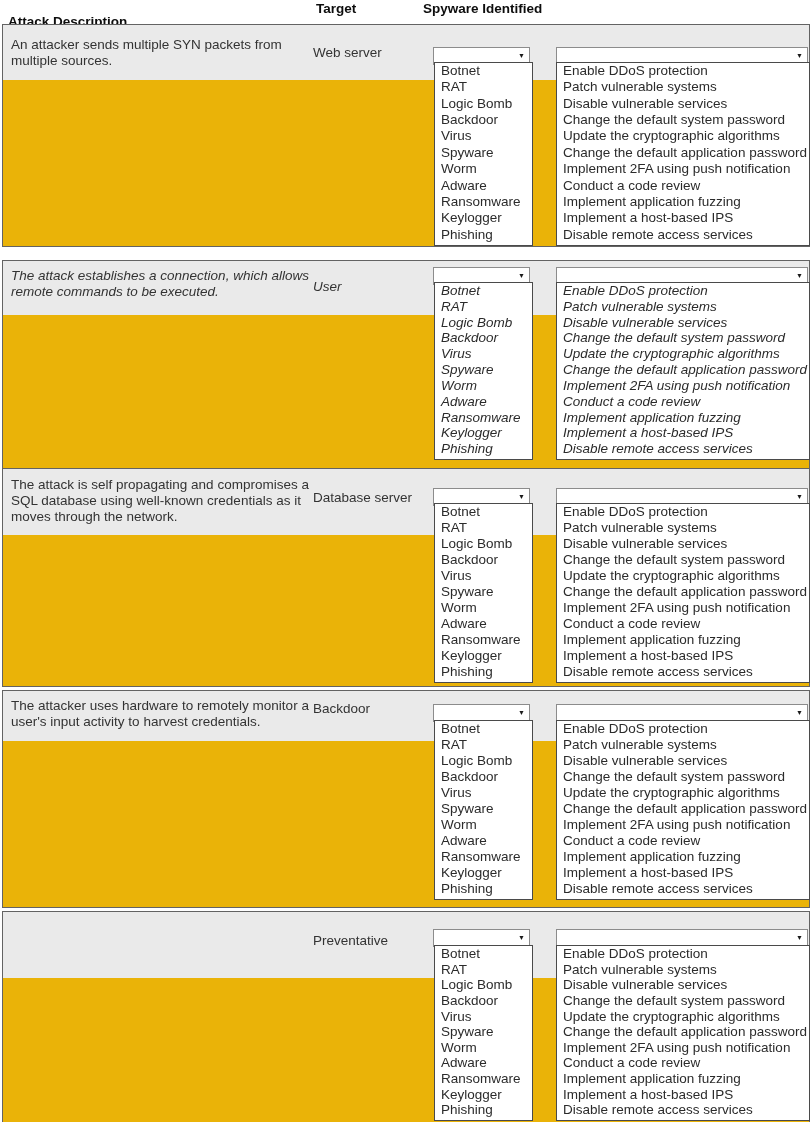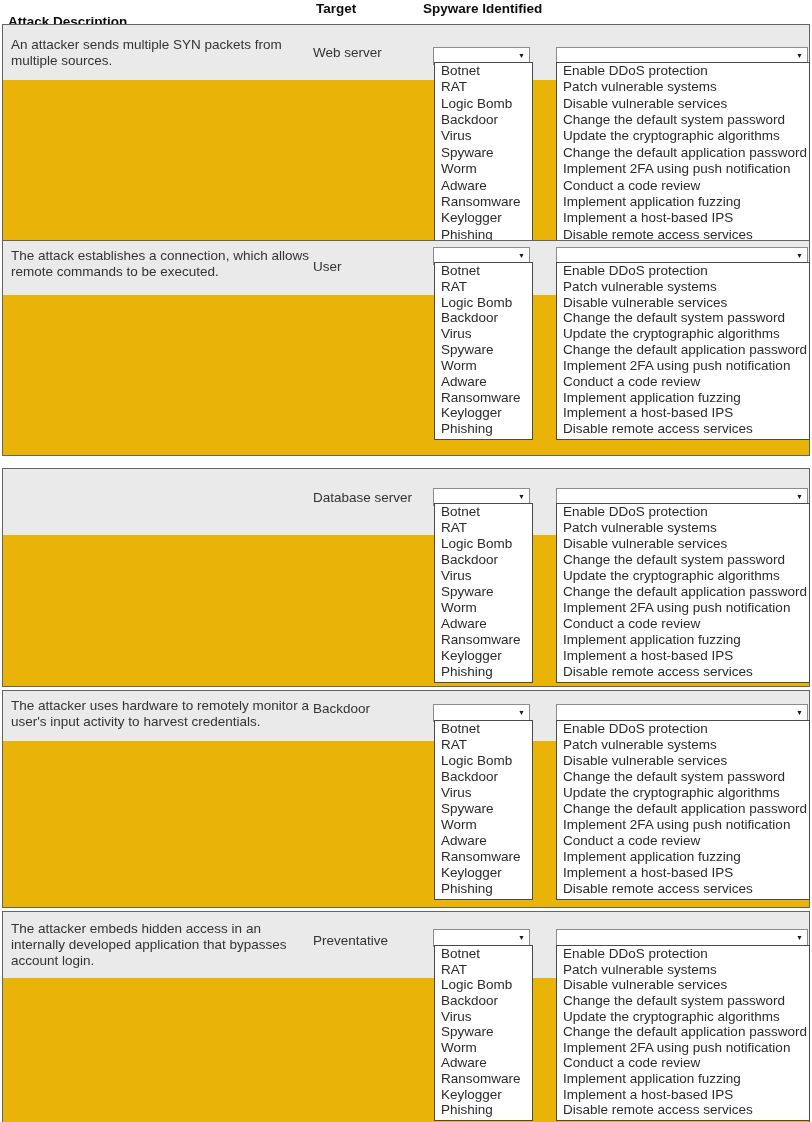--- a/index.html
+++ b/index.html
@@ -97,21 +97,21 @@
         <div class="opt" style="line-height: 16.3636px;">Change the default system password</div>
         <div class="opt" style="line-height: 16.3636px;">Update the cryptographic algorithms</div>
         <div class="opt" style="line-height: 16.3636px;">Change the default application password</div>
         <div class="opt" style="line-height: 16.3636px;">Implement 2FA using push notification</div>
         <div class="opt" style="line-height: 16.3636px;">Conduct a code review</div>
         <div class="opt" style="line-height: 16.3636px;">Implement application fuzzing</div>
         <div class="opt" style="line-height: 16.3636px;">Implement a host-based IPS</div>
         <div class="opt" style="line-height: 16.3636px;">Disable remote access services</div>
       </div>
     </div>
-    <div class="row" style="top: 240px; height: 214px;">
+    <div class="row" style="top: 260px; height: 214px; font-style: italic;">
       <div class="band" style="height: 54px;"></div>
       <div class="desc" style="top: 7px;">The attack establishes a connection, which allows remote commands to be executed.</div>
       <div class="target" style="top: 18px;">User</div>
       <div class="select sel-attack" style="top: 6px;"><span class="sel-value"></span><span class="arrow">▼</span></div>
       <div class="listbox lb-attack" style="top: 21px; height: 176px;">
         <div class="opt" style="line-height: 15.8182px;">Botnet</div>
         <div class="opt" style="line-height: 15.8182px;">RAT</div>
         <div class="opt" style="line-height: 15.8182px;">Logic Bomb</div>
         <div class="opt" style="line-height: 15.8182px;">Backdoor</div>
         <div class="opt" style="line-height: 15.8182px;">Virus</div>
@@ -132,20 +132,21 @@
         <div class="opt" style="line-height: 15.8182px;">Change the default application password</div>
         <div class="opt" style="line-height: 15.8182px;">Implement 2FA using push notification</div>
         <div class="opt" style="line-height: 15.8182px;">Conduct a code review</div>
         <div class="opt" style="line-height: 15.8182px;">Implement application fuzzing</div>
         <div class="opt" style="line-height: 15.8182px;">Implement a host-based IPS</div>
         <div class="opt" style="line-height: 15.8182px;">Disable remote access services</div>
       </div>
     </div>
     <div class="row" style="top: 468px; height: 217px;">
       <div class="band" style="height: 66px;"></div>
+      <div class="desc" style="top: 8px;">The attack is self propagating and compromises a SQL database using well-known credentials as it moves through the network.</div>
       <div class="target" style="top: 21px;">Database server</div>
       <div class="select sel-attack" style="top: 19px;"><span class="sel-value"></span><span class="arrow">▼</span></div>
       <div class="listbox lb-attack" style="top: 34px; height: 178px;">
         <div class="opt" style="line-height: 16px;">Botnet</div>
         <div class="opt" style="line-height: 16px;">RAT</div>
         <div class="opt" style="line-height: 16px;">Logic Bomb</div>
         <div class="opt" style="line-height: 16px;">Backdoor</div>
         <div class="opt" style="line-height: 16px;">Virus</div>
         <div class="opt" style="line-height: 16px;">Spyware</div>
         <div class="opt" style="line-height: 16px;">Worm</div>
@@ -197,21 +198,20 @@
         <div class="opt" style="line-height: 16px;">Change the default application password</div>
         <div class="opt" style="line-height: 16px;">Implement 2FA using push notification</div>
         <div class="opt" style="line-height: 16px;">Conduct a code review</div>
         <div class="opt" style="line-height: 16px;">Implement application fuzzing</div>
         <div class="opt" style="line-height: 16px;">Implement a host-based IPS</div>
         <div class="opt" style="line-height: 16px;">Disable remote access services</div>
       </div>
     </div>
     <div class="row" style="top: 911px; height: 210px;">
       <div class="band" style="height: 66px;"></div>
-      <div class="desc" style="top: 9px;">The attacker embeds hidden access in an internally developed application that bypasses account login.</div>
       <div class="target" style="top: 21px;">Preventative</div>
       <div class="select sel-attack" style="top: 17px;"><span class="sel-value"></span><span class="arrow">▼</span></div>
       <div class="listbox lb-attack" style="top: 33px; height: 174px;">
         <div class="opt" style="line-height: 15.6364px;">Botnet</div>
         <div class="opt" style="line-height: 15.6364px;">RAT</div>
         <div class="opt" style="line-height: 15.6364px;">Logic Bomb</div>
         <div class="opt" style="line-height: 15.6364px;">Backdoor</div>
         <div class="opt" style="line-height: 15.6364px;">Virus</div>
         <div class="opt" style="line-height: 15.6364px;">Spyware</div>
         <div class="opt" style="line-height: 15.6364px;">Worm</div>

